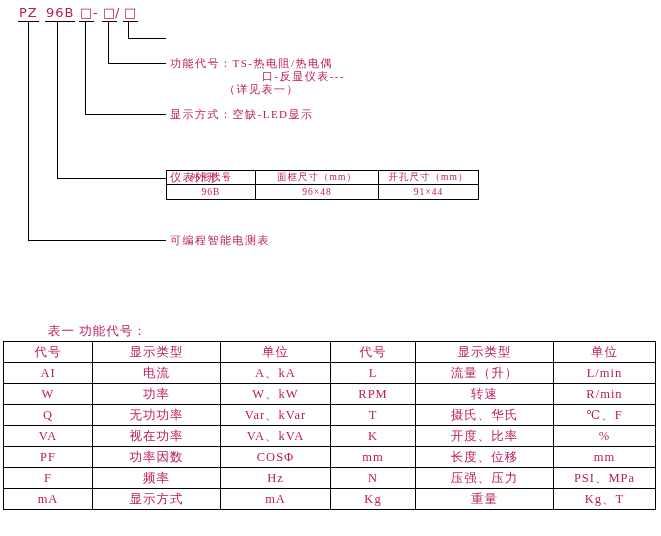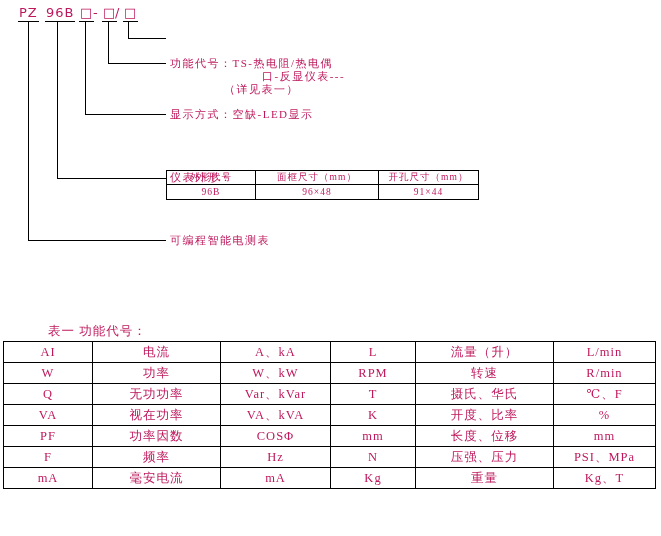--- a/index.html
+++ b/index.html
@@ -110,20 +110,28 @@
   <table class="fn-table">
     <colgroup>
       <col style="width:89px">
         <col style="width:128px">
         <col style="width:110px">
       <col style="width:85px">
         <col style="width:138px">
         <col style="width:102px">
     </colgroup>
     <tbody>
+        <tr>
+      <th>代号</th>
+      <th>显示类型</th>
+      <th>单位</th>
+      <th>代号</th>
+      <th>显示类型</th>
+      <th>单位</th>
+    </tr>
     <tr>
       <td>AI</td>
       <td>电流</td>
       <td>A、kA</td>
       <td>L</td>
       <td>流量（升）</td>
       <td>L/min</td>
     </tr>
     <tr>
       <td>W</td>
@@ -160,21 +168,21 @@
     <tr>
       <td>F</td>
       <td>频率</td>
       <td>Hz</td>
       <td>N</td>
       <td>压强、压力</td>
       <td>PSI、MPa</td>
     </tr>
     <tr>
       <td>mA</td>
-      <td>毫安电流</td>
+      <td>显示方式</td>
       <td>mA</td>
       <td>Kg</td>
       <td>重量</td>
       <td>Kg、T</td>
     </tr>
   </tbody>
     </table>
 
 </div>
 

